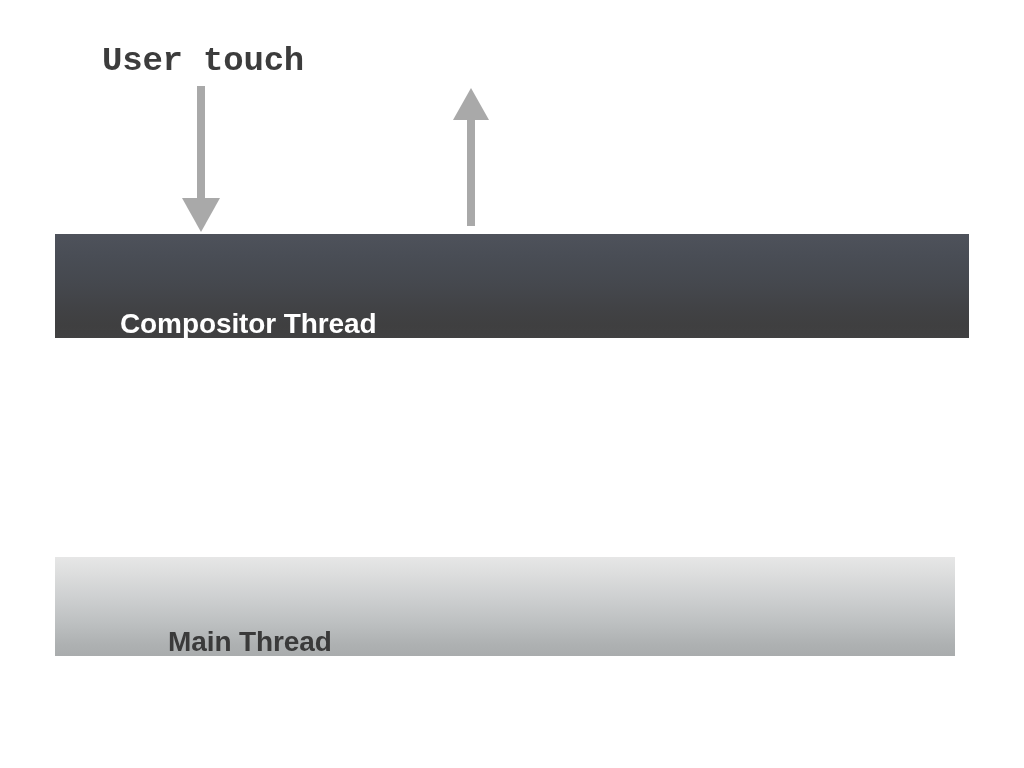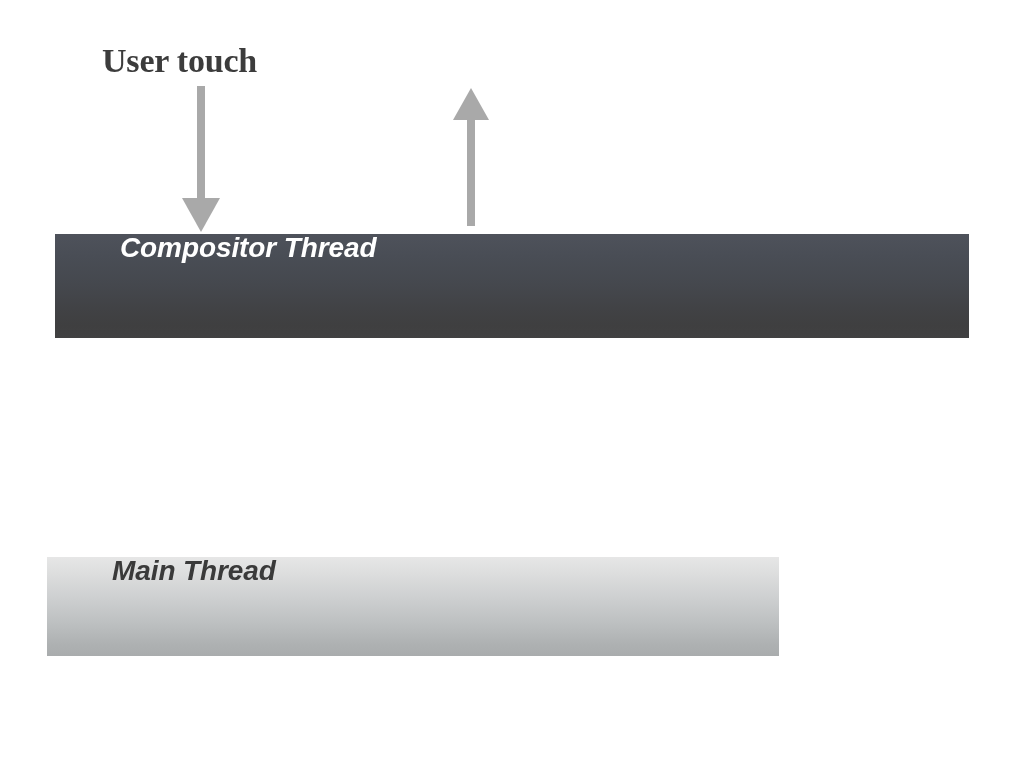--- a/index.html
+++ b/index.html
@@ -18,21 +18,21 @@
   #canvas {
     position: relative;
     width: 1024px;
     height: 768px;
     background: #ffffff;
   }
 
   
   .top-label {
     position: absolute;
-    font-family: Liberation Serif, serif;
+    font-family: Liberation Mono, monospace;
     font-weight: bold;
     font-size: 34px;
     line-height: 1;
     color: #3c3c3c;
     white-space: nowrap;
     letter-spacing: -0.2px;
   }
   #label-user-touch {
     left: 102px;
     top: 44px;
@@ -56,22 +56,21 @@
     left: 448px;
     top: 84px;
     width: 46px;
     height: 146px;
   }
 
   
   .thread-bar {
     position: absolute;
     display: flex;
-    align-items: flex-start;
-    font-style: italic;
+    align-items: flex-end;
   }
   .thread-bar-label {
     font-family: "Liberation Sans", sans-serif;
     font-weight: bold;
     font-size: 28px;
     line-height: 1;
     letter-spacing: -0.1px;
     margin-left: 65px;
     white-space: nowrap;
   }
@@ -87,31 +86,32 @@
                 #45484e 48%,
                 #414245 72%,
                 #3f3f40 88%,
                 #414142 100%);
   }
   #bar-compositor-thread .thread-bar-label {
     color: #ffffff;
   }
 
   #bar-main-thread {
-    left: 47px;
+    left: 55px;
     top: 557px;
-    width: 732px;
+    width: 852px;
     height: 99px;
     background: linear-gradient(to bottom,
                 #e6e6e6 0%,
                 #dcdddd 18%,
                 #cdcfd0 42%,
                 #bcbfc0 68%,
                 #aeb1b2 88%,
                 #a9acad 100%);
+    padding-left: 48px;
   }
   #bar-main-thread .thread-bar-label {
     color: #3a3a3a;
   }
 </style>
 </head>
 <body>
 
 <div id="canvas">
 

